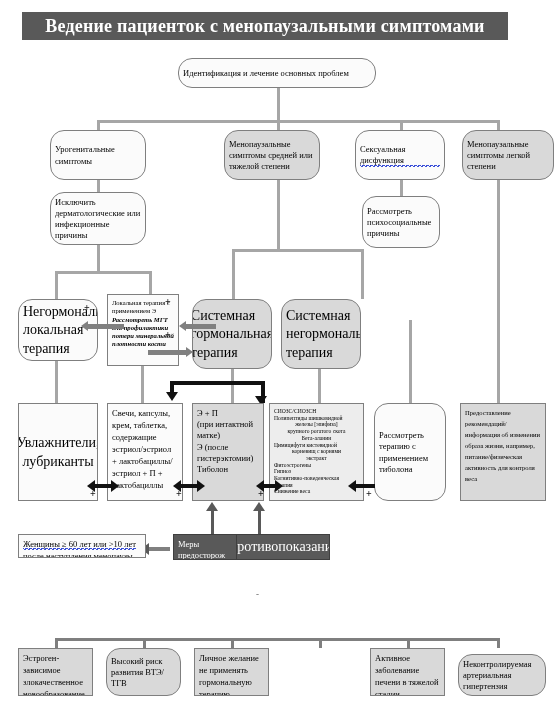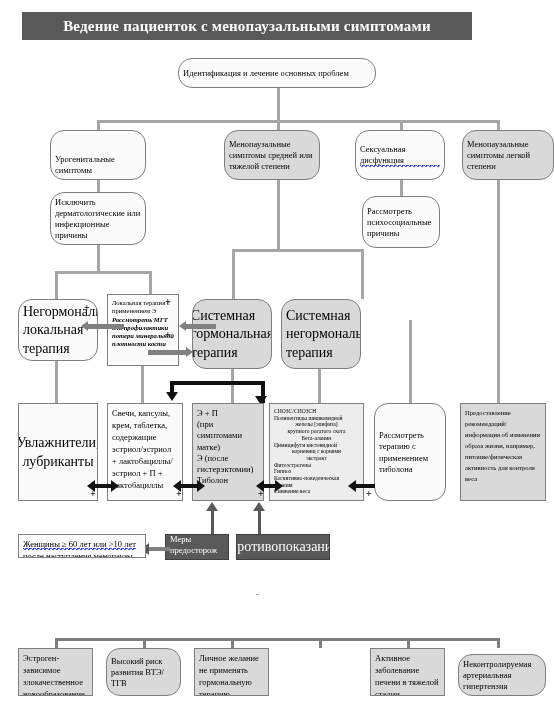--- a/index.html
+++ b/index.html
@@ -5,42 +5,42 @@
   html,body{margin:0;padding:0;background:#ffffff;}
   body{
     width:554px;height:709px;position:relative;overflow:hidden;
     font-family:"Liberation Serif","DejaVu Serif",serif;
     color:#000;
   }
   #stage{position:absolute;left:0;top:0;width:554px;height:709px;}
 
   
   .title-bar{
-    position:absolute;left:22px;top:12px;width:450px;height:28px;
+    position:absolute;left:22px;top:12px;width:486px;height:28px;
     background:#595959;color:#fff;
     display:flex;align-items:center;justify-content:center;
-    font-weight:bold;font-size:15px;letter-spacing:.2px;
+    font-weight:bold;font-size:18px;letter-spacing:.2px;
     white-space:nowrap;
     font-family:Liberation Serif, serif;
   }
 
   
   .node{
     position:absolute;box-sizing:border-box;
     border:1px solid #7f7f7f;
     background:#f2f2f2;
     font-size:8.3px;line-height:1.32;
     padding:4px 4px 3px 4px;
     overflow:hidden;
   }
   .node.grey{background:#d9d9d9;}
   .node.dark{background:#595959;color:#ffffff;border-color:#3f3f3f;}
   .node.white{background:#fbfbfb;}
   .node.mid{display:flex;flex-direction:column;justify-content:center;border-radius:14px;}
-  .node.ctr{display:flex;align-items:flex-end;}
+  .node.ctr{display:flex;align-items:flex-start;margin-left:8px;}
   .node.cc{display:flex;align-items:center;justify-content:center;text-align:center;}
 
   .fs9{font-size:14px;}
   .fs85{font-size:8.5px;}
   .fs7{font-size:6.6px;line-height:1.22;}
   .fs6{font-size:5.6px;line-height:1.2;}
   .ital{font-style:italic;font-weight:bold;}
   .ctrtxt{text-align:center;}
 
   
@@ -82,21 +82,21 @@
   <div class="ln lnh" style="left:97px;top:120px;width:403px;"></div>
   <div class="ln lnv" style="left:97px;top:120px;height:10px;"></div>
   <div class="ln lnv" style="left:277px;top:120px;height:10px;"></div>
   <div class="ln lnv" style="left:400px;top:120px;height:10px;"></div>
   <div class="ln lnv" style="left:497px;top:120px;height:10px;"></div>
 
   <div class="node white mid" style="left:178px;top:58px;width:198px;height:30px;">
     <span class="fs85">Идентификация и лечение основных проблем</span>
   </div>
 
-  <div class="node white mid" style="left:50px;top:130px;width:96px;height:50px;justify-content:flex-end;">
+  <div class="node white mid" style="left:50px;top:130px;width:96px;height:50px;">
     <span class="fs85">Урогенитальные симптомы</span>
   </div>
 
   <div class="node grey mid" style="left:224px;top:130px;width:96px;height:50px;">
     <span class="fs85">Менопаузальные симптомы средней или тяжелой степени</span>
   </div>
 
   <div class="node white mid" style="left:355px;top:130px;width:90px;height:50px;">
     <span class="fs85 sq">Сексуальная дисфункция</span>
   </div>
@@ -173,21 +173,21 @@
     <span class="fs9">Увлажнители, лубриканты</span>
   </div>
 
   <div class="node white" style="left:107px;top:403px;width:76px;height:98px;">
     <span class="fs85">Свечи, капсулы, крем, таблетка, содержащие эстриол/эстриол + лактобациллы/ эстриол + П + лактобациллы</span>
   </div>
 
   <div class="node grey" style="left:192px;top:403px;width:72px;height:98px;">
     <div class="fs85">
       <div>Э + П</div>
-      <div>(при симптомами</div>
+      <div>(при интактной</div>
       <div>матке)</div>
       <div>Э (после</div>
       <div>гистерэктомии)</div>
       <div>Тиболон</div>
     </div>
   </div>
 
   <div class="node" style="left:269px;top:403px;width:95px;height:98px;background:#ededed;">
     <div class="fs6">
       <div>СИОЗС/СИОЗСН</div>

